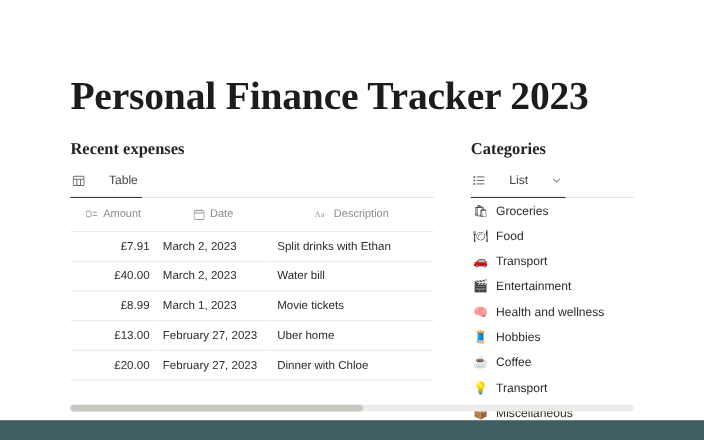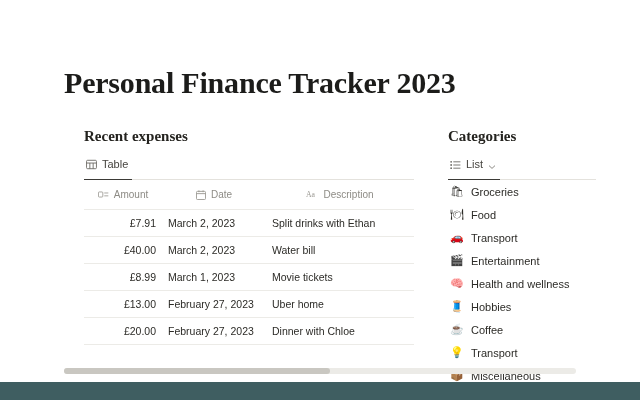--- a/index.html
+++ b/index.html
@@ -16,34 +16,33 @@
     position: relative;
     width: 640px;
     height: 400px;
     background: #ffffff;
   }
   .page-title {
     position: absolute;
     left: 64px;
     top: 66px;
     font-family: "Liberation Serif", serif;
-    font-size: 30px;
+    font-size: 36px;
     font-weight: bold;
     color: #1c1c1a;
     letter-spacing: -0.2px;
   }
   .content {
     position: absolute;
     left: 64px;
     top: 128px;
     width: 512px;
     display: flex;
     flex-direction: row;
     gap: 0px;
-    margin-left: 20px;
   }
   .col-left { width: 330px; }
   .col-right { width: 182px; padding-left: 34px; }
 
   .section-title {
     font-family: "Liberation Serif", serif;
     font-size: 15px;
     font-weight: bold;
     color: #24231f;
     margin: 0 0 12px 0;
@@ -51,22 +50,22 @@
   .view-tabs {
     display: flex;
     align-items: center;
     gap: 4px;
     border-bottom: 1px solid #e4e2dd;
     padding-bottom: 5px;
     margin-bottom: 0px;
   }
   .view-tab {
     display: inline-flex;
-    align-items: flex-end;
-    gap: 5px;
+    align-items: center;
+    gap: 22px;
     font-size: 11px;
     color: #46443f;
     padding: 1px 4px 4px 2px;
     position: relative;
   }
   .view-tab.active::after {
     content: "";
     position: absolute;
     left: 0; right: 0;
     bottom: -6px;

